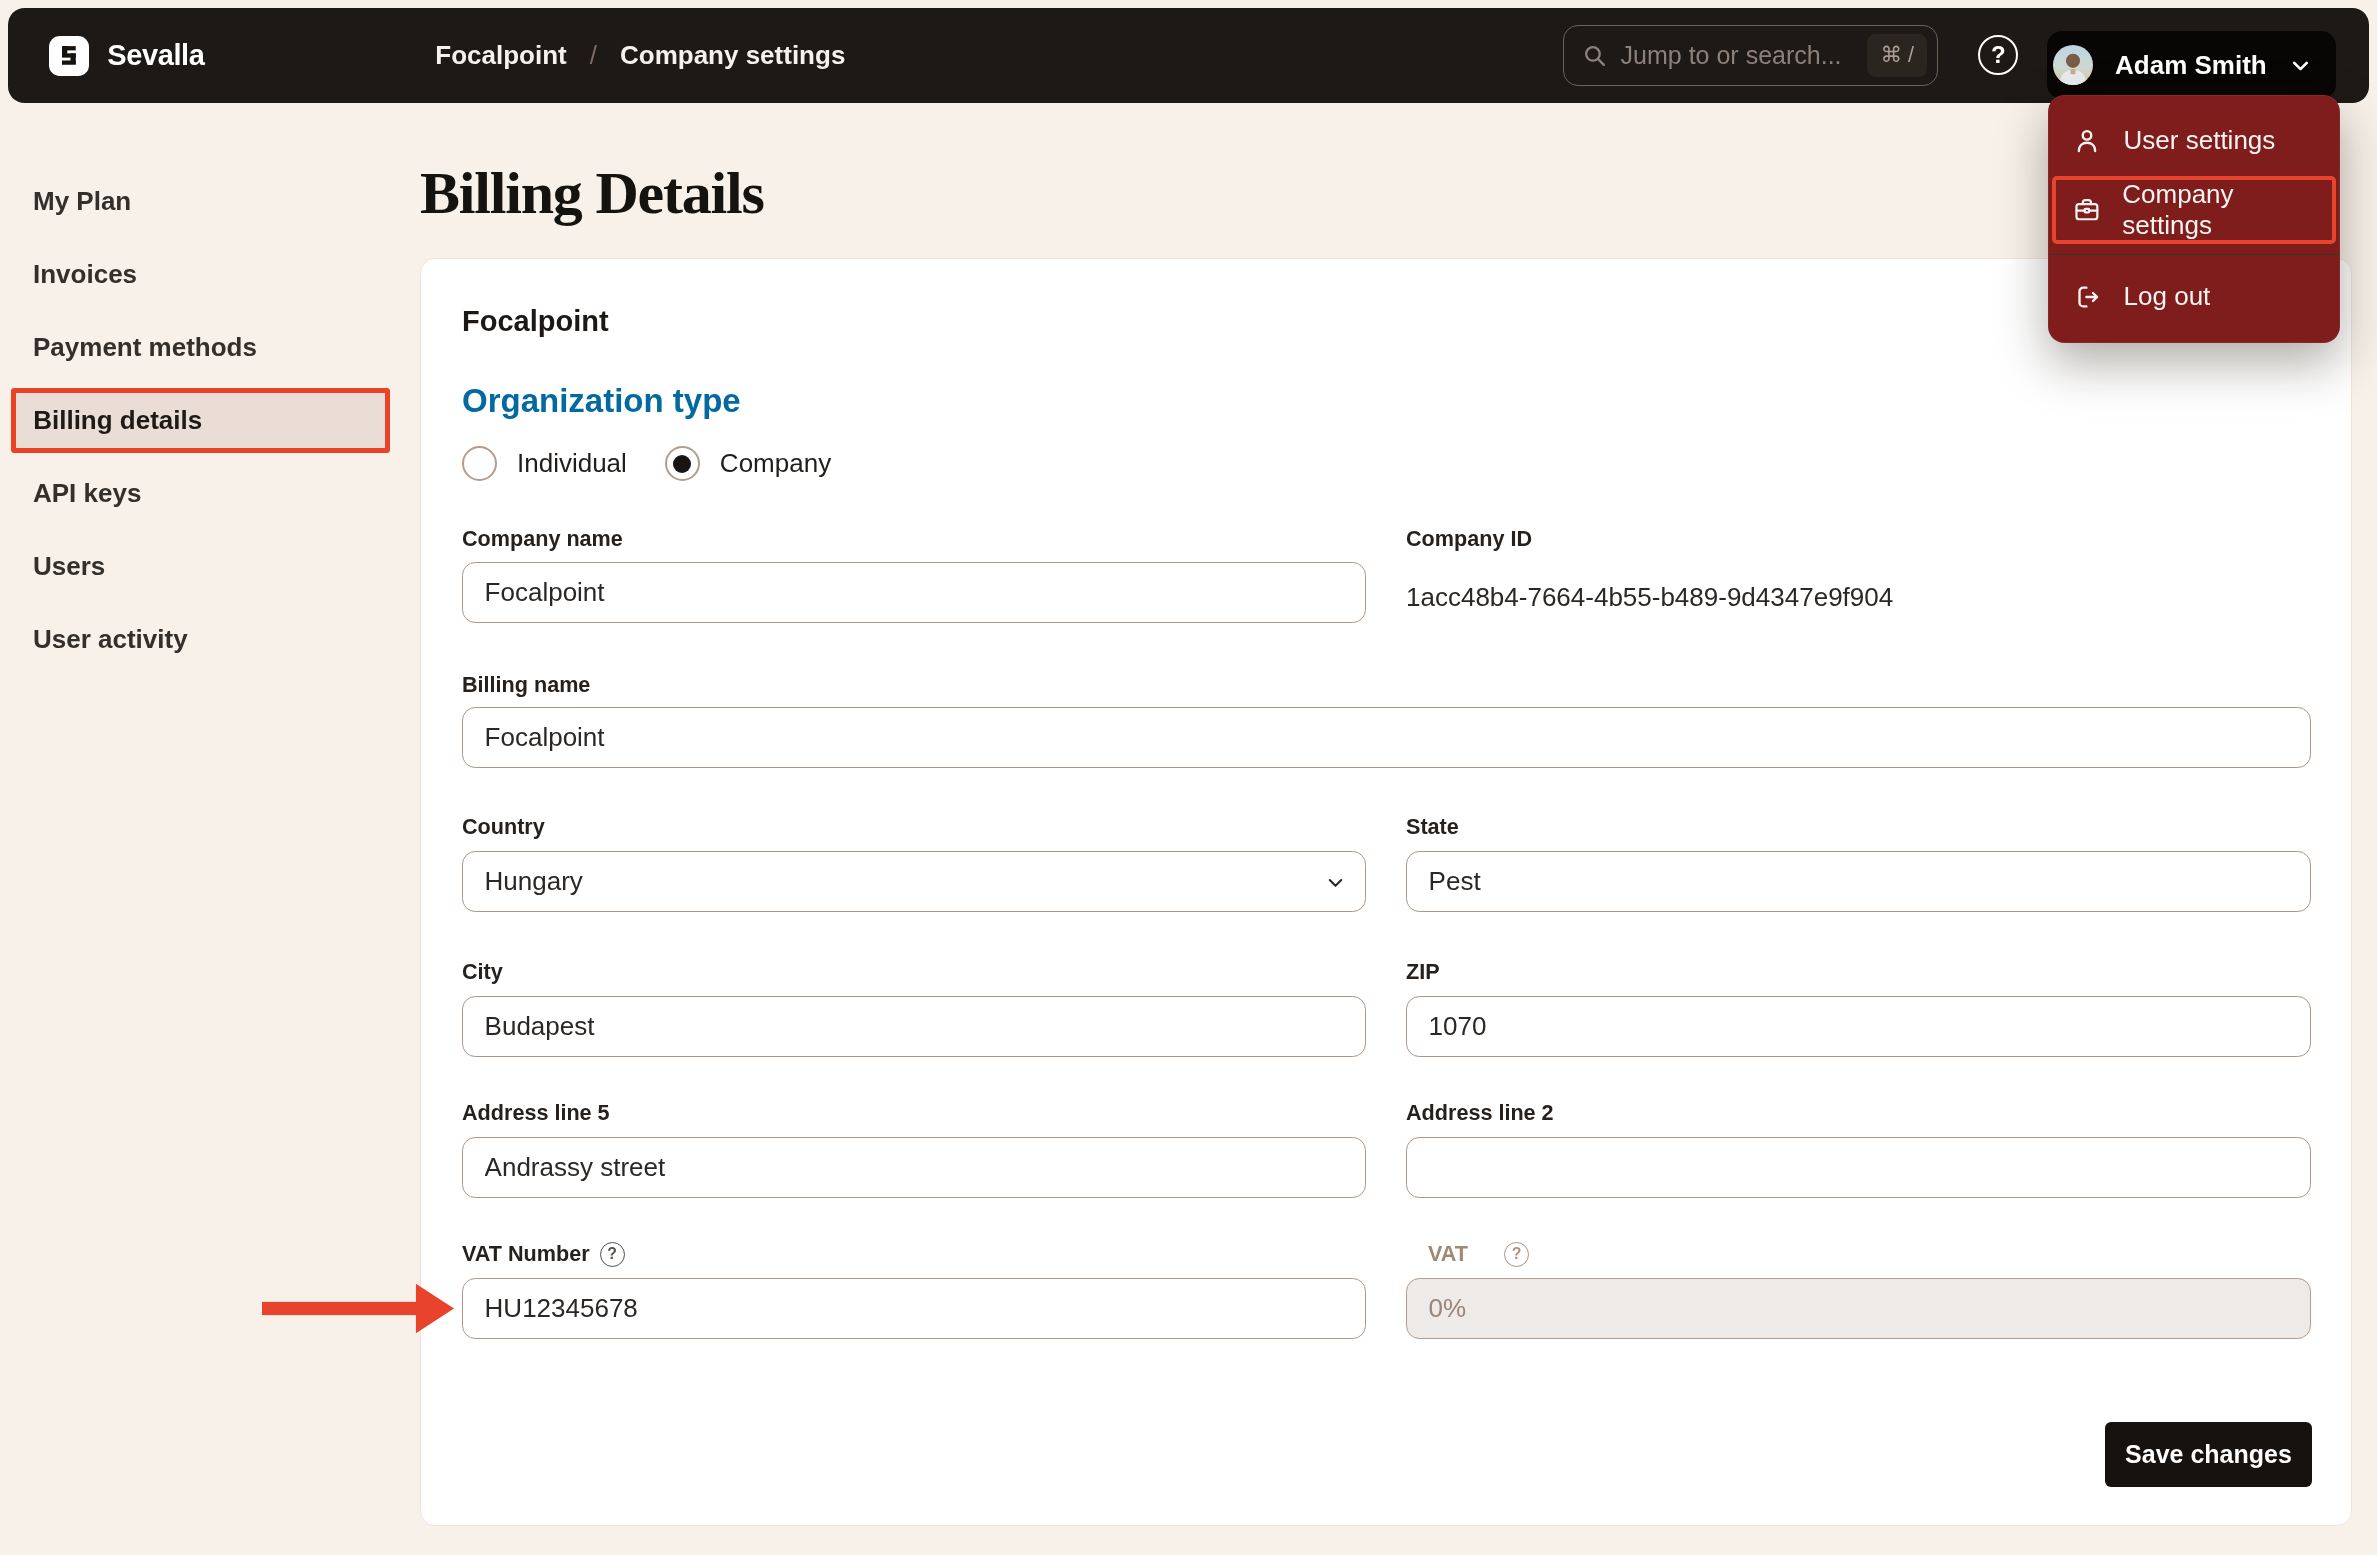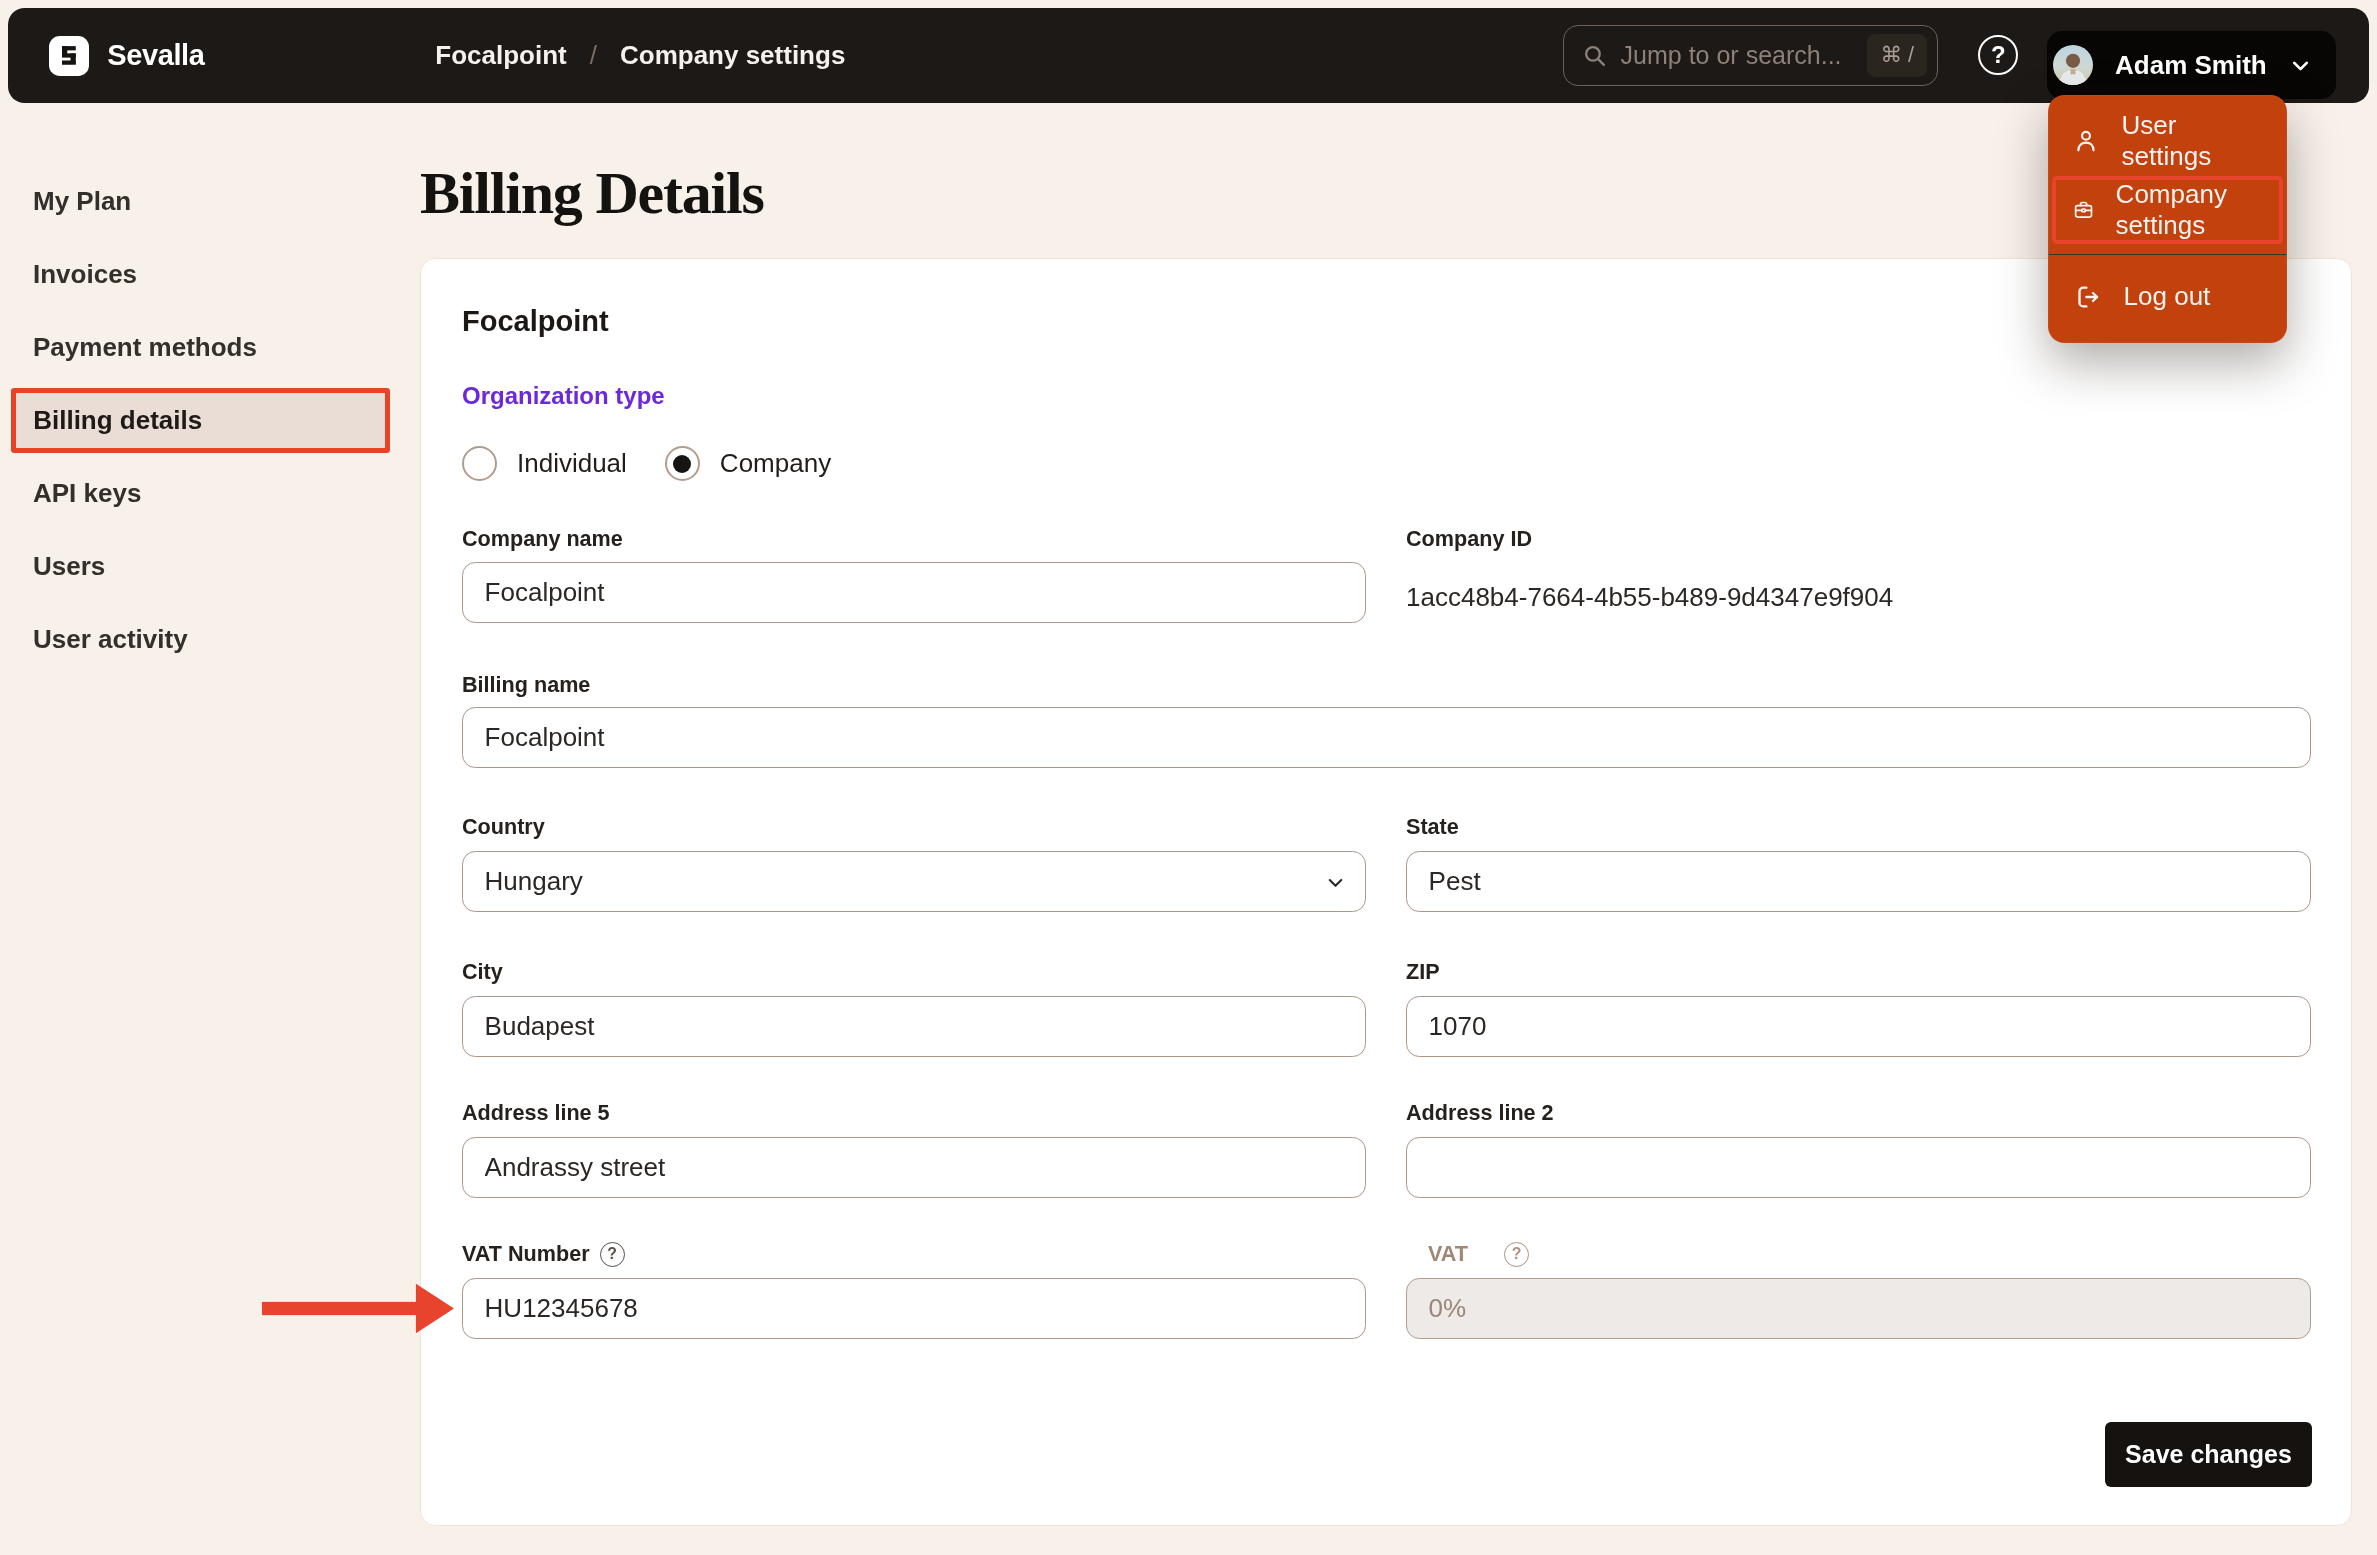--- a/index.html
+++ b/index.html
@@ -38,22 +38,22 @@
     position: absolute; right: 33px; top: 23px; height: 68px;
     background: #080604; border-radius: 15px;
     display: flex; align-items: center; gap: 21.6px; padding: 0 23px 0 6px; cursor: pointer;
   }
   .avatar { width: 40px; height: 40px; border-radius: 50%; overflow: hidden; background: linear-gradient(180deg,#bcd4e2 0%,#cfd9d4 55%,#d8c9a8 100%); position: relative; flex: none; }
   .avatar svg { position: absolute; left: 0; top: 0; }
   .uname { font-size: 26px; font-weight: 600; color: #ffffff; }
 
   
   .menu {
-    position: absolute; left: 2048px; top: 95px; width: 239px;
-    background: #c2410c; border-radius: 16.6px; padding: 13.3px 0;
+    position: absolute; left: 2048px; top: 95px; width: 292px;
+    background: #7f1d1d; border-radius: 16.6px; padding: 13.3px 0;
     box-shadow: 0 20px 50px rgba(30,20,10,0.35);
     border: 0.8px solid rgba(255,255,255,0.05);
     z-index: 20;
   }
   .menu-item { height: 63px; display: flex; align-items: center; gap: 21.6px; padding: 0 23px; color: #f6f3f0; font-size: 26px; cursor: pointer; }
   .menu-hl { margin: 3.3px 3.3px; border: 4.1px solid #e8432c; border-radius: 5px; }
   .menu-hl .menu-item { height: 60px; padding: 0 16.6px; }
   .menu-divider { height: 1.7px; background: #3a342e; margin: 10px 0; }
 
   
@@ -70,21 +70,21 @@
     position: absolute; left: 420px; top: 159px;
     font-family: "Liberation Serif", serif; font-weight: 600;
     font-size: 60px; line-height: 68px; color: #15130f; letter-spacing: -1.2px;
   }
   .card {
     position: absolute; left: 420px; top: 258px; width: 1932px; height: 1268px;
     background: #ffffff; border: 1.7px solid #f0e4d9; border-radius: 15px;
   }
   .abs { position: absolute; }
   .f-title { font-size: 29px; font-weight: 700; color: #1b1815; }
-  .f-section { font-size: 24px; font-weight: 700; color: #6d28d9; }
+  .f-section { font-size: 33px; font-weight: 700; color: #0369a1; }
   .flabel { font-size: 21.6px; font-weight: 600; color: #26211d; display: flex; align-items: center; gap: 10px; }
   .flabel.muted { color: #a08875; }
   .qicon { width: 25px; height: 25px; border: 1.7px solid #57504b; border-radius: 50%; display: inline-flex; align-items: center; justify-content: center; font-size: 15.8px; font-weight: 700; color: #57504b; }
   .qicon.muted { border-color: #ab9384; color: #ab9384; }
   .fin {
     position: absolute; height: 61px; border: 1.7px solid #ad9587; border-radius: 13.3px;
     background: #ffffff; font-family: "Liberation Sans", sans-serif;
     font-size: 26px; color: #2a2724; padding: 0 21.6px; outline: none;
   }
   .fin:disabled, .fin.disabled { background: #edeae8; color: #9b8578; border-color: #b29c8e; }

